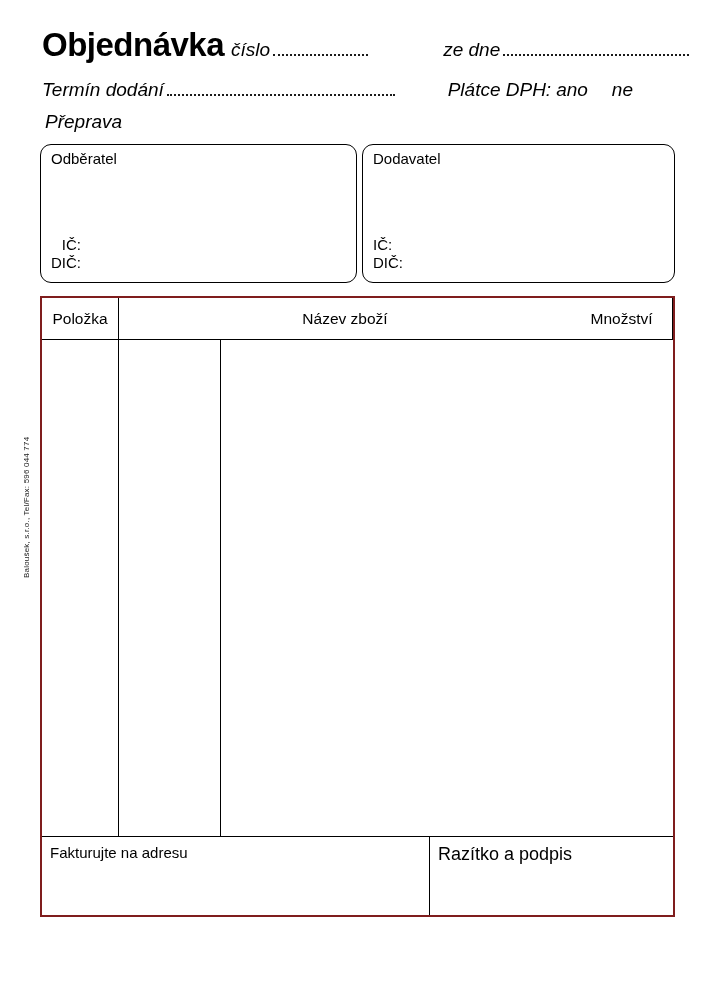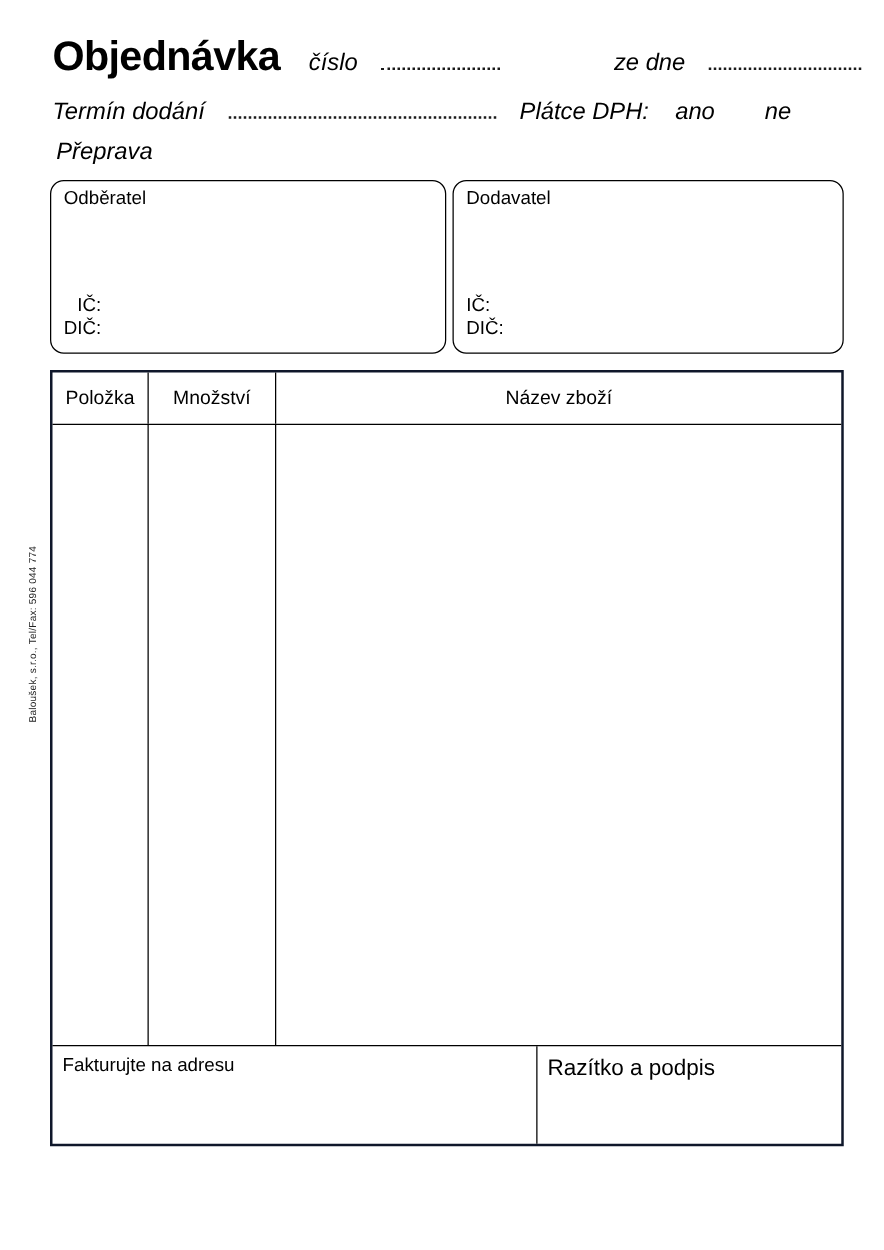--- a/index.html
+++ b/index.html
@@ -4,21 +4,21 @@
 <style>
   html,body { margin:0; padding:0; background:#fff; }
   .page {
     position:relative;
     width:707px; height:1000px;
     background:#ffffff;
     color:#000;
     font-family:"Liberation Sans", sans-serif;
     overflow:hidden;
   }
-  .row { position:absolute; display:flex; align-items:baseline;gap:16px; }
+  .row { position:absolute; display:flex; align-items:baseline; }
   .title { font-size:33px; font-weight:bold; letter-spacing:-0.5px; white-space:nowrap; }
   .lbl   { font-size:19px; white-space:nowrap;font-style:italic; }
   .leader {
     display:block; height:0;
     border-bottom:2px dotted #1a1a1a;
     margin:0 3px;
   }
   .leader.grow { flex:1 1 auto; }
 
   
@@ -27,21 +27,21 @@
     border:1.7px solid #000; border-radius:11px;
     box-sizing:border-box;
   }
   .party-box .box-title { position:absolute; left:10px; top:5px; font-size:15px; }
   .party-box .ids { position:absolute; left:10px; bottom:10px; font-size:15px; line-height:18px; }
 
   
   .goods-table {
     position:absolute; left:40px; top:296px;
     width:635px; height:621px;
-    border:2px solid #0f172a;
+    border:2px solid #7f1d1d;
     box-sizing:border-box;
     display:flex; flex-direction:column;
   }
   .t-head { display:flex; height:42px; border-bottom:1px solid #000; box-sizing:border-box; }
   .t-body { flex:1 1 auto; display:flex; }
   .t-col1 { width:77px;  border-right:1px solid #000; box-sizing:border-box; }
   .t-col2 { width:102px; border-right:1px solid #000; box-sizing:border-box; }
   .t-col3 { flex:1 1 auto; }
   .t-head .cell { display:flex; align-items:center; justify-content:center; font-size:15.5px; }
   .t-foot { height:79px; border-top:1.5px solid #000; display:flex; box-sizing:border-box; }
@@ -97,22 +97,22 @@
     <div class="box-title">Dodavatel</div>
     <div class="ids">
       <div>IČ:</div>
       <div>DIČ:</div>
     </div>
   </div>
 
   <div class="goods-table">
     <div class="t-head">
       <div class="cell t-col1">Položka</div>
+      <div class="cell t-col3">Název zboží</div>
       <div class="cell t-col2">Množství</div>
-      <div class="cell t-col3">Název zboží</div>
     </div>
     <div class="t-body">
       <div class="t-col1"></div>
       <div class="t-col2"></div>
       <div class="t-col3"></div>
     </div>
     <div class="t-foot">
       <div class="f-left">
         <span>Fakturujte na adresu</span>
       </div>

